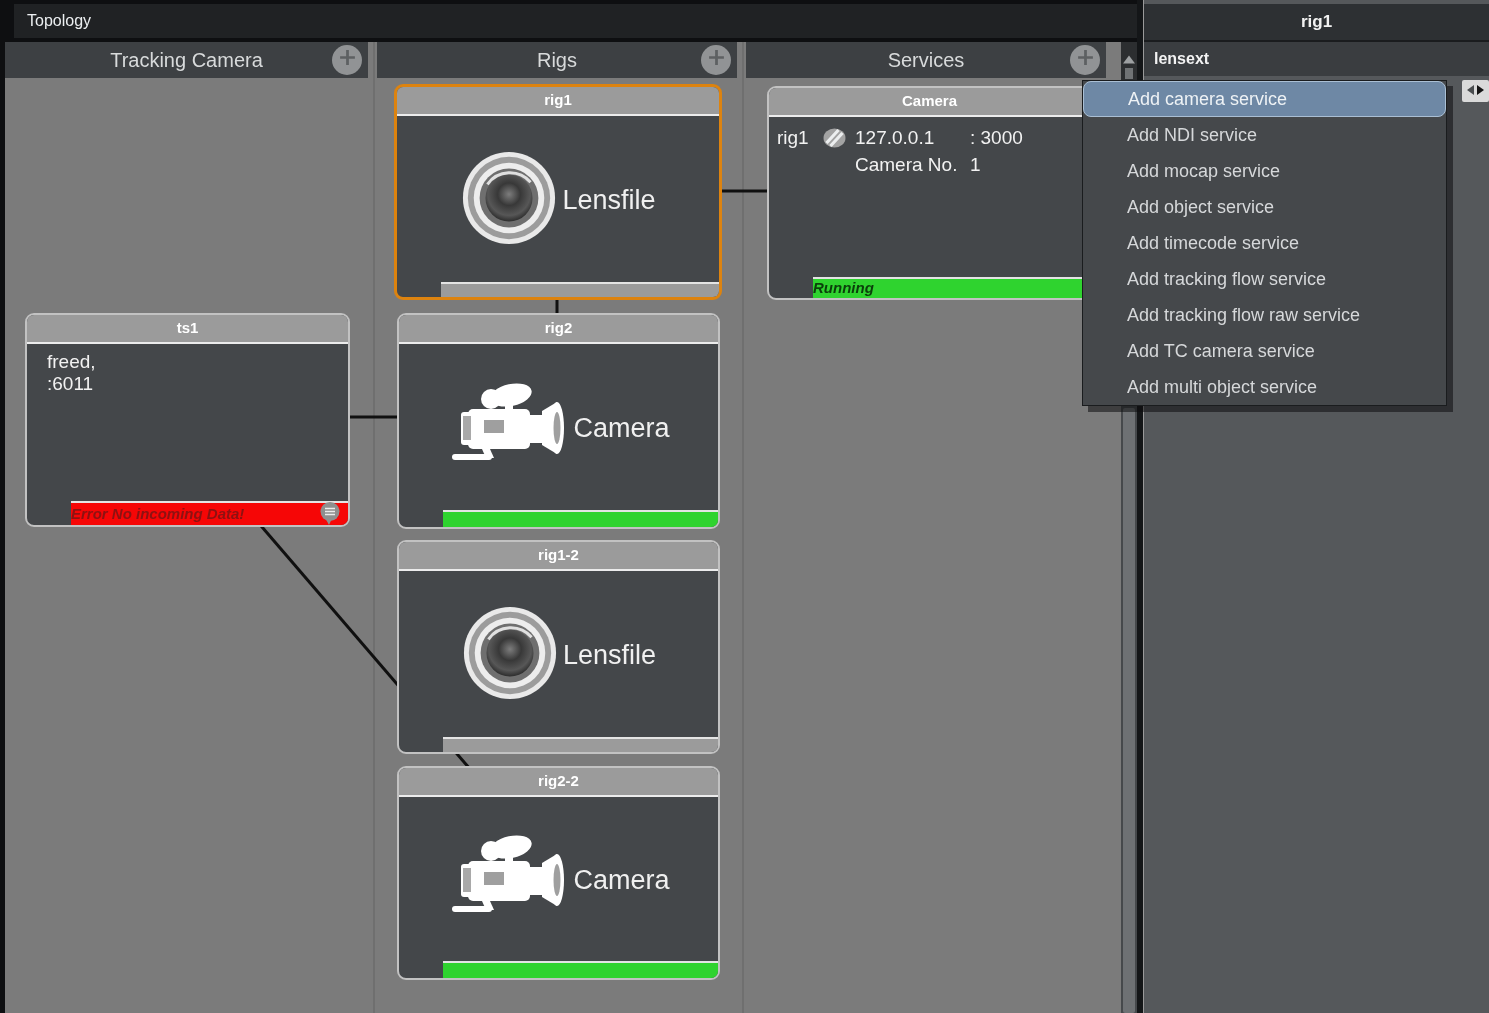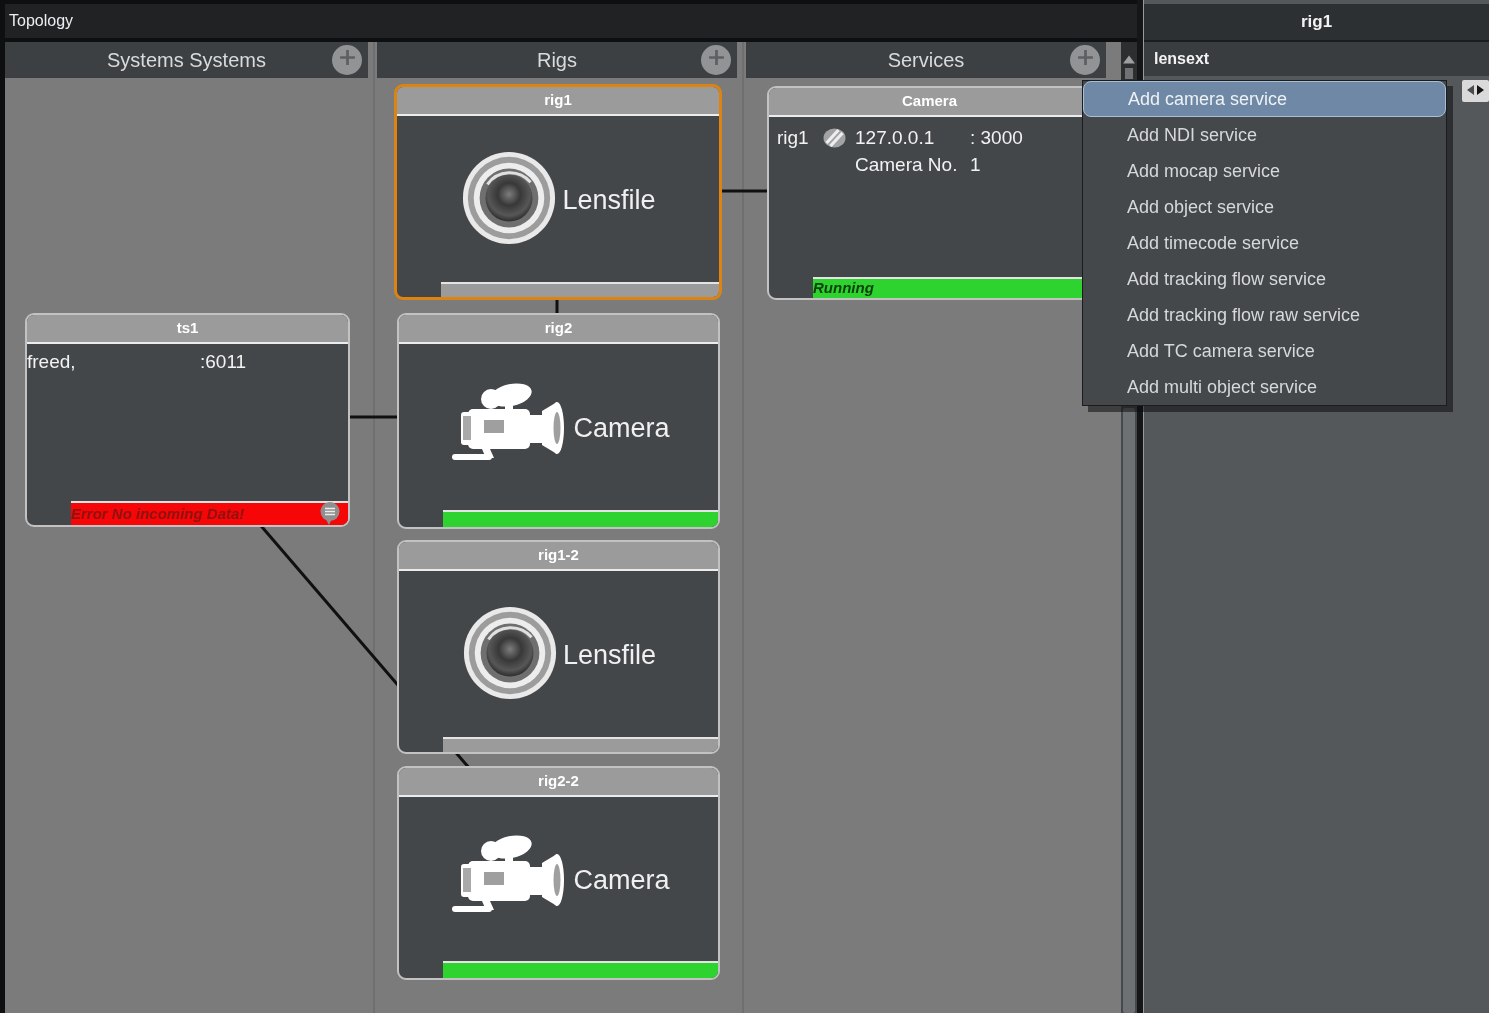--- a/index.html
+++ b/index.html
@@ -4,22 +4,22 @@
 <style>
   html,body{margin:0;padding:0;}
   body{
     width:1489px;height:1013px;overflow:hidden;position:relative;
     background:#0e0f11;font-family:"Liberation Sans",sans-serif;
     -webkit-font-smoothing:antialiased;
   }
   .app{position:absolute;inset:0;}
 
   
-  .topbar{position:absolute;left:5px;top:4px;width:1132px;height:34px;background:#202224;
-    color:#eceff1;font-size:16px;line-height:34px;padding-left:4px;box-sizing:border-box;}
+  .topbar{position:absolute;left:14px;top:4px;width:1132px;height:34px;background:#202224;
+    color:#eceff1;font-size:16px;line-height:34px;padding-left:13px;box-sizing:border-box;}
 
   
   .canvas{position:absolute;left:5px;top:42px;width:1116px;height:971px;background:#7b7b7b;z-index:0;}
   .v-sep{position:absolute;top:0;width:2px;height:100%;background:#6f6f6f;}
   .wires{position:absolute;left:5px;top:42px;z-index:5;pointer-events:none;}
 
   
   .col-header{position:absolute;top:42px;height:36px;background:#3d4043;color:#d8dadb;
     font-size:20px;display:flex;align-items:center;justify-content:center;z-index:20;}
   .add-btn{position:absolute;right:6px;top:3px;width:30px;height:30px;border-radius:50%;
@@ -35,21 +35,21 @@
   .icon-body{display:flex;flex-direction:row;align-items:center;justify-content:center;gap:4px;padding-top:2px;}
   .big-label{font-size:27px;color:#f0f0f0;}
   .node-footer{border-top:2px solid #e4e4e4;font-style:italic;font-weight:bold;font-size:15px;
     text-align:left;position:relative;margin-left:44px;}
   .footer-grey{height:13px;background:#9b9b9b;}
   .footer-green{height:15px;background:#2fd32f;}
   .footer-green-text{height:19px;background:#2fd32f;color:#0b3f0b;line-height:18px;}
   .footer-red{height:22px;background:#f60606;color:#8d1212;line-height:21px;}
   .speech{position:absolute;right:6px;top:-2px;}
 
-  .kv-row{display:flex;padding:7px 8px 0 0;font-size:19px;}
+  .kv-row{display:flex;padding:7px 8px 0 20px;font-size:19px;flex-direction:column;}
   .kv-left{flex:1;}
   .kv-right{width:140px;}
 
   .svc-rows{padding-top:7px;}
   .svc-row{display:grid;grid-template-columns:44px 34px 1fr 112px;padding:0 8px;font-size:19px;
     height:27px;align-items:center;}
   .svc-icon{display:flex;align-items:center;}
 
   
   .scroll-strip{position:absolute;left:1121px;top:42px;width:16px;height:971px;background:#46494c;z-index:30;}
@@ -103,21 +103,21 @@
   </div>
 
   <svg class="wires" width="1116" height="971">
     <line x1="715" y1="149" x2="762" y2="149" stroke="#101010" stroke-width="3"></line>
     <line x1="345" y1="375" x2="392" y2="375" stroke="#101010" stroke-width="3"></line>
     <line x1="552" y1="256" x2="552" y2="272" stroke="#101010" stroke-width="3"></line>
     <line x1="251" y1="478" x2="465" y2="727" stroke="#101010" stroke-width="3"></line>
   </svg>
 
   <div class="col-header" style="left:5px;width:363px">
-    <span>Systems Systems</span>
+    <span>Tracking Camera</span>
     <div class="add-btn">
       <span>
         <svg width="19" height="19" viewBox="0 0 18 18">
             <path d="M9 2 V16 M2 9 H16" stroke="#5d6062" stroke-width="2.6" fill="none"></path>
           </svg>
       </span>
     </div>
   </div>
   <div class="col-header" style="left:377px;width:360px">
     <span>Rigs</span>

